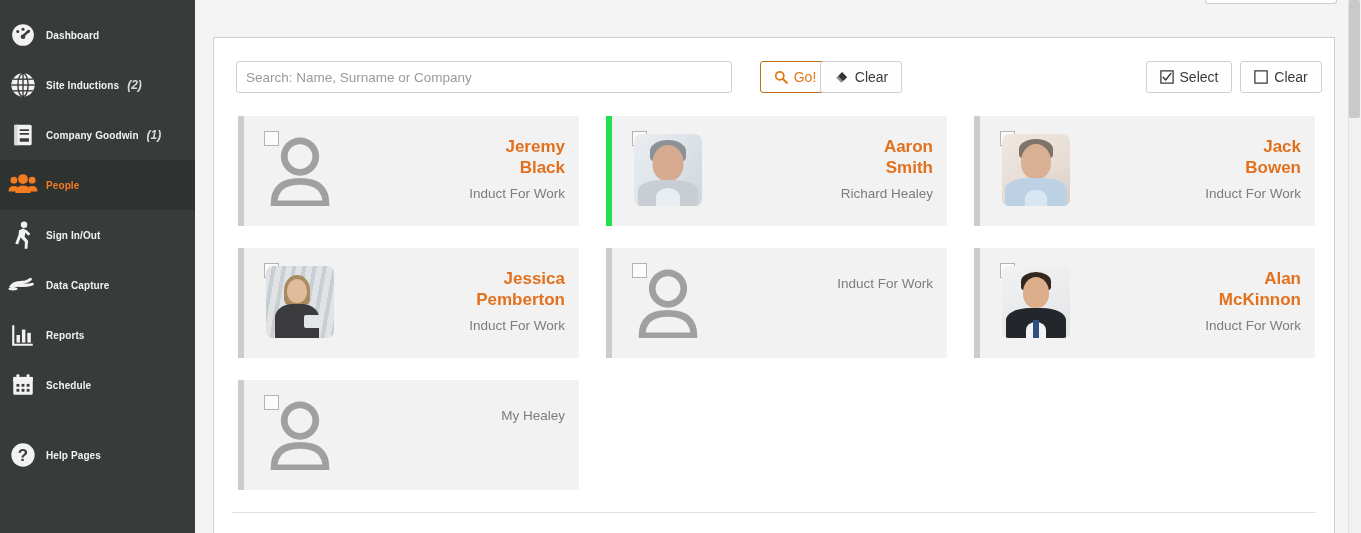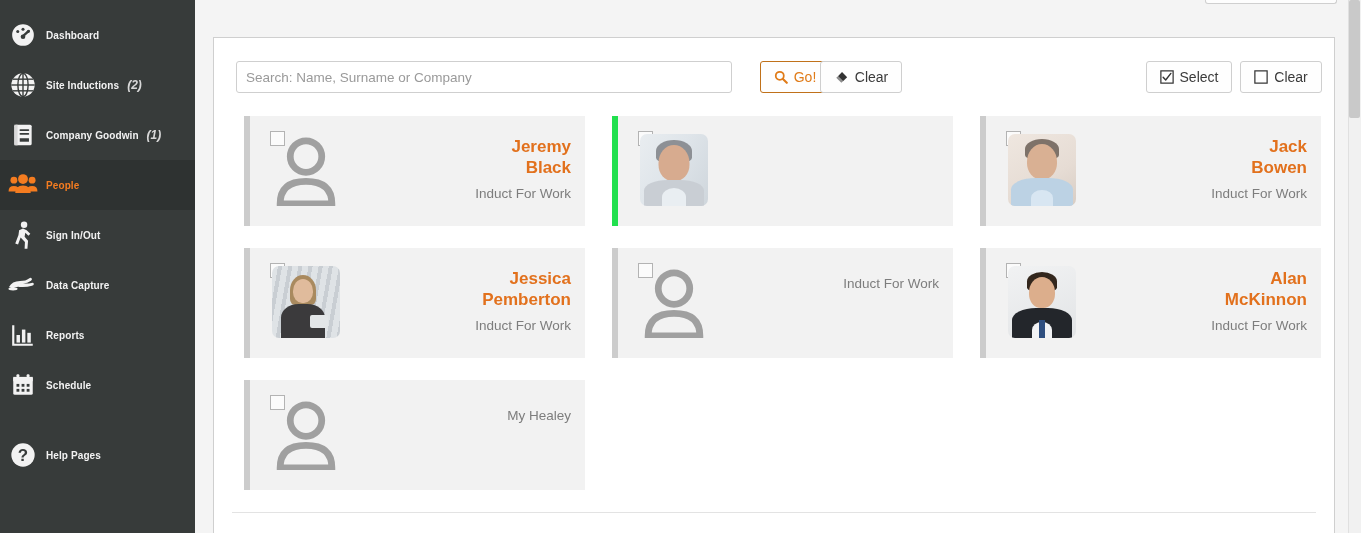--- a/index.html
+++ b/index.html
@@ -102,21 +102,21 @@
     margin-left:19px;
   }
   #btn-clear-search { left:606px; width:82px; }
   #btn-select { left:932px; width:86px; }
   #btn-clear-sel { left:1026px; width:82px; }
 
   .ico { display:inline-block; line-height:0; }
 
   
   #grid {
-    position:absolute; left:30px; top:78px;
+    position:absolute; left:24px; top:78px;
     width: 1086px;
   }
   .card-row { display:flex; }
   .card {
     position:relative;
     width: 341px; height: 110px;
     margin: 0 27px 22px 0;
     background:#f2f2f2;
     display:flex; align-items:stretch;
     cursor:pointer;
@@ -427,20 +427,27 @@
               <div class="card-chk"></div>
               <div class="card-avatar">
                 <div class="photo">
                   <div class="bg" style="background:linear-gradient(120deg,#e9edf0 0%,#dfe5ea 45%,#cfd6dc 100%);"></div>
                   <div class="hair" style="width:36px;height:22px;top:6px;background:#8d9095;"></div>
                   <div class="head" style="width:31px;height:36px;top:11px;background:#d7ab8f;"></div>
                   <div class="body" style="width:60px;height:26px;background:#c9ced4;"></div>
                   <div class="shirt" style="width:24px;height:18px;background:#e9eef2;"></div>
                 </div>
               </div>
+              <div class="card-text">
+                <div class="card-name">
+                  <div>Aaron</div>
+                  <div>Smith</div>
+                </div>
+                <div class="card-sub">Richard Healey</div>
+              </div>
             </div>
           </div>
 
           <div class="card">
             <div class="card-strip" style="background: rgb(204, 204, 204);"></div>
             <div class="card-body">
               <div class="card-chk"></div>
               <div class="card-avatar">
                 <div class="photo">
                   <div class="bg" style="background:linear-gradient(150deg,#efe7e0 0%,#e6dcd4 60%,#d8cdc4 100%);"></div>

